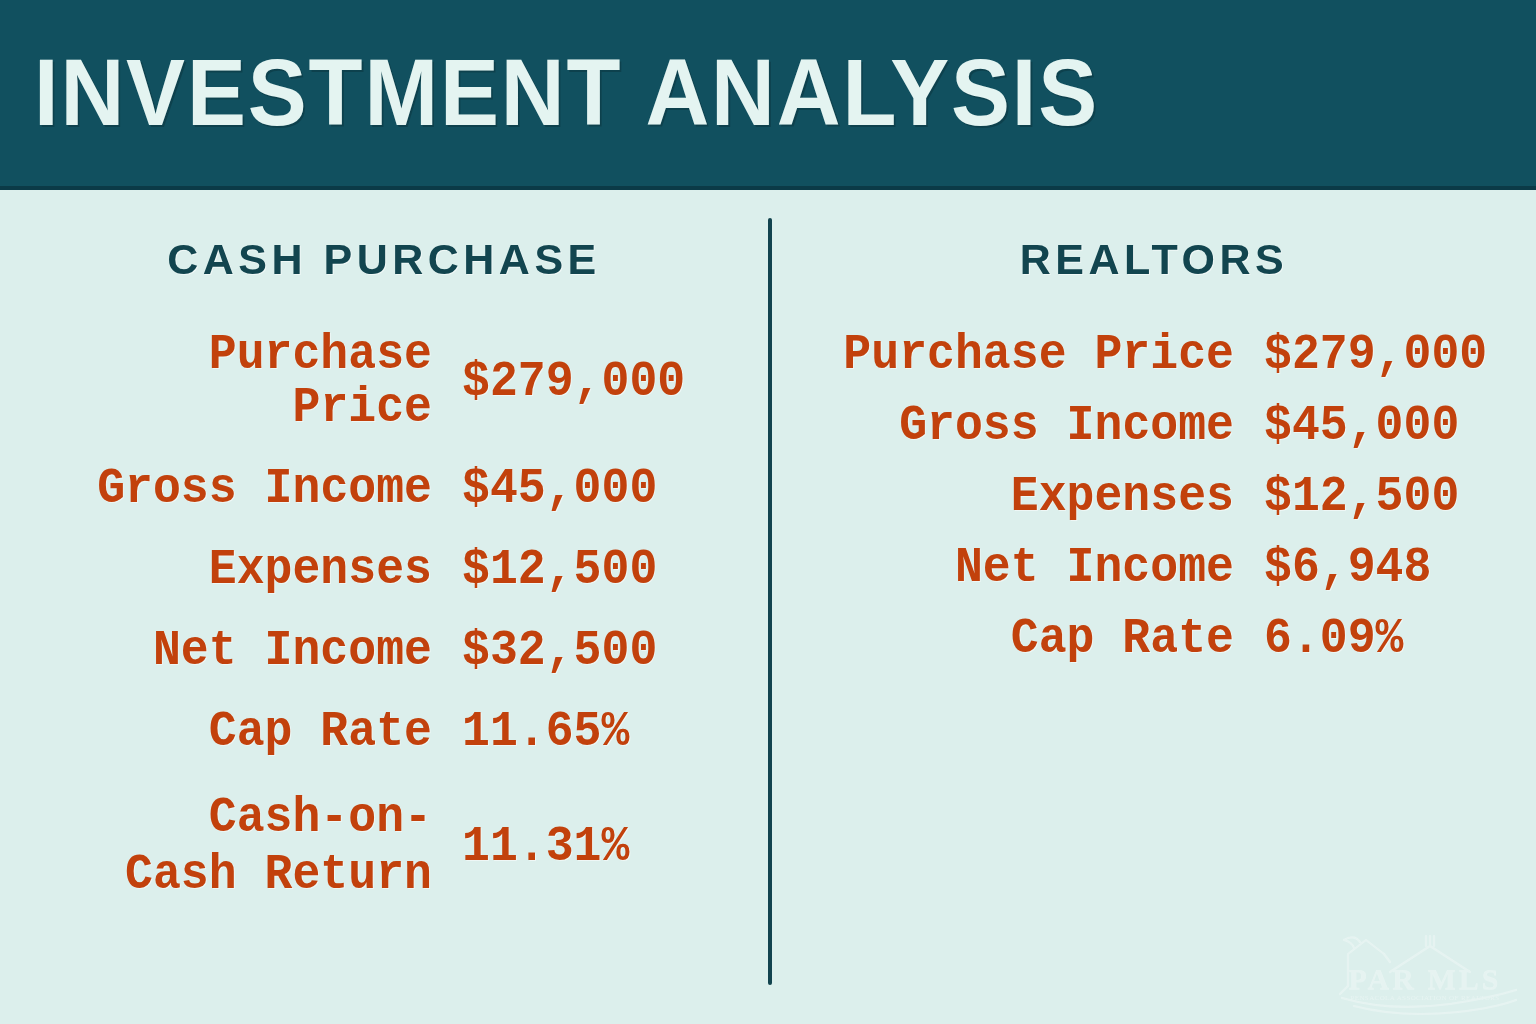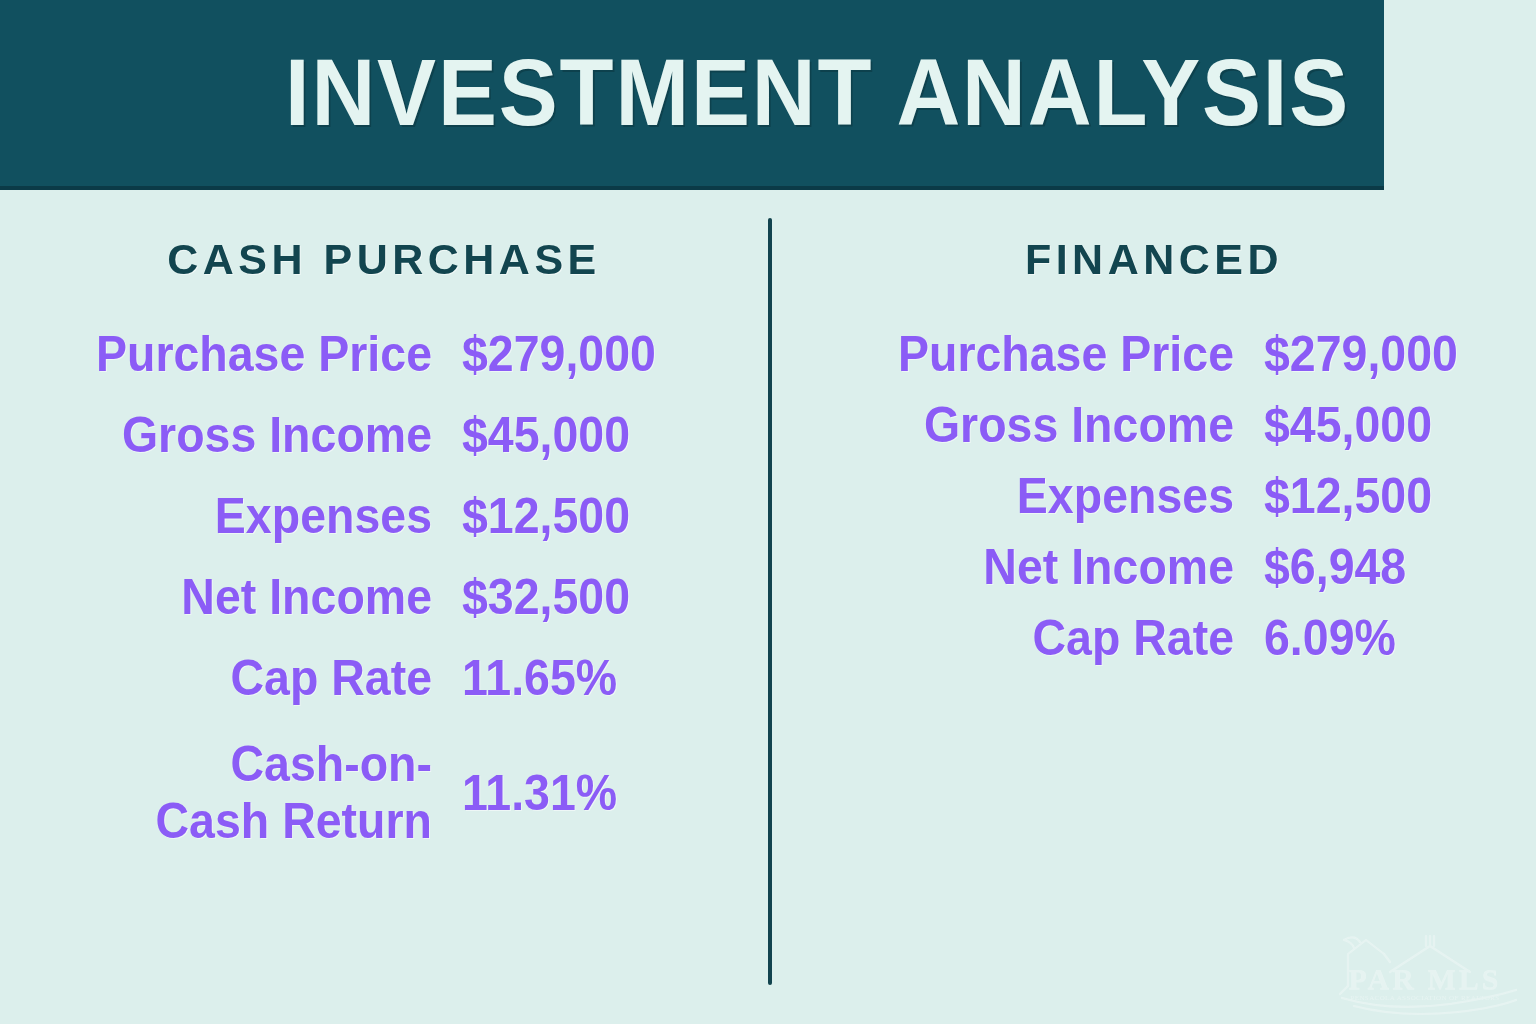--- a/index.html
+++ b/index.html
@@ -13,28 +13,28 @@
     font-family: "Liberation Sans", sans-serif;
     overflow: hidden;
     position: relative;
   }
 
   
   .header {
     position: absolute;
     left: 0;
     top: 0;
-    width: 1384px;
+    width: 1536px;
     height: 190px;
     background: #11505f;
     border-bottom: 4px solid #0b3a47;
     box-sizing: border-box;
     display: flex;
     align-items: center;
-    justify-content: flex-end;
+    justify-content: flex-start;
   }
   .header-title {
     color: #e4f4f1;
     font-size: 94px;
     font-weight: bold;
     letter-spacing: 2px;
     line-height: 1;
     transform: scaleX(0.94);
     text-shadow: 2px 2px 0 rgba(0,0,0,0.18);
     white-space: nowrap;
@@ -83,24 +83,25 @@
     margin-top: 44px;
     display: flex;
     flex-direction: column;
   }
   .left .rows  { padding-left: 20px; padding-right: 58px; }
   .right .rows { padding-left: 38px; padding-right: 48px; }
 
   .row {
     display: flex;
     align-items: center;
-    color: #8b5cf6;
+    color: #c2410c;
     font-size: 50px;
     font-weight: bold;
     line-height: 1.06;
+    font-family: Liberation Mono, monospace;
   }
   .left .row  { margin-bottom: 28px; }
   .right .row { margin-bottom: 18px; }
 
   .row .label {
     flex: 1 1 auto;
     text-align: right;
     transform: scaleX(0.93);
     transform-origin: right center;
     white-space: pre-line;
@@ -197,21 +198,21 @@
       <div class="row two-line">
         <span class="label">Cash-on-
 Cash Return</span>
         <span class="value">11.31%</span>
       </div>
 
     </div>
   </div>
 
   <div class="column right">
-    <div class="col-heading">FINANCED</div>
+    <div class="col-heading">REALTORS</div>
     <div class="rows">
 
       <div class="row">
         <span class="label">Purchase Price</span>
         <span class="value">$279,000</span>
       </div>
 
 
       <div class="row">
         <span class="label">Gross Income</span>

